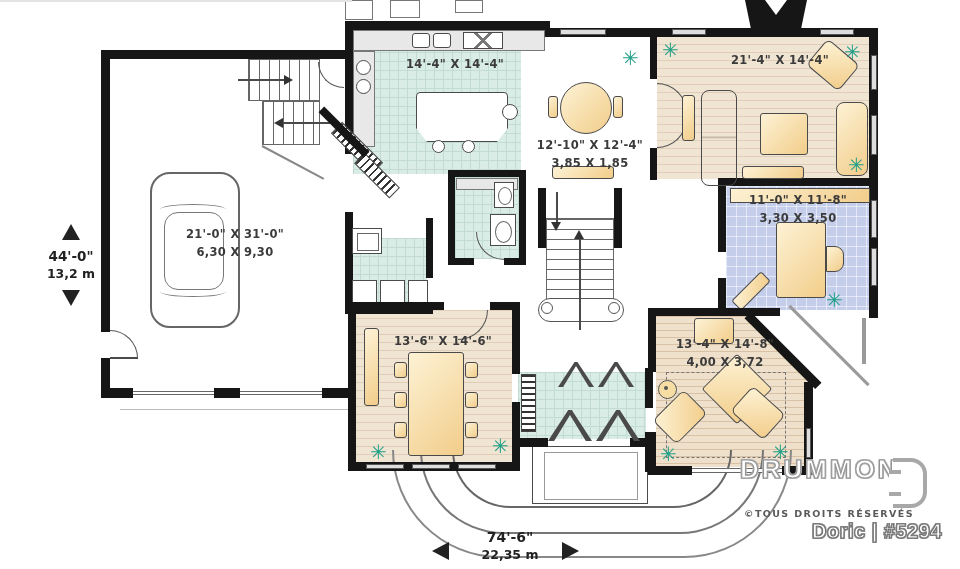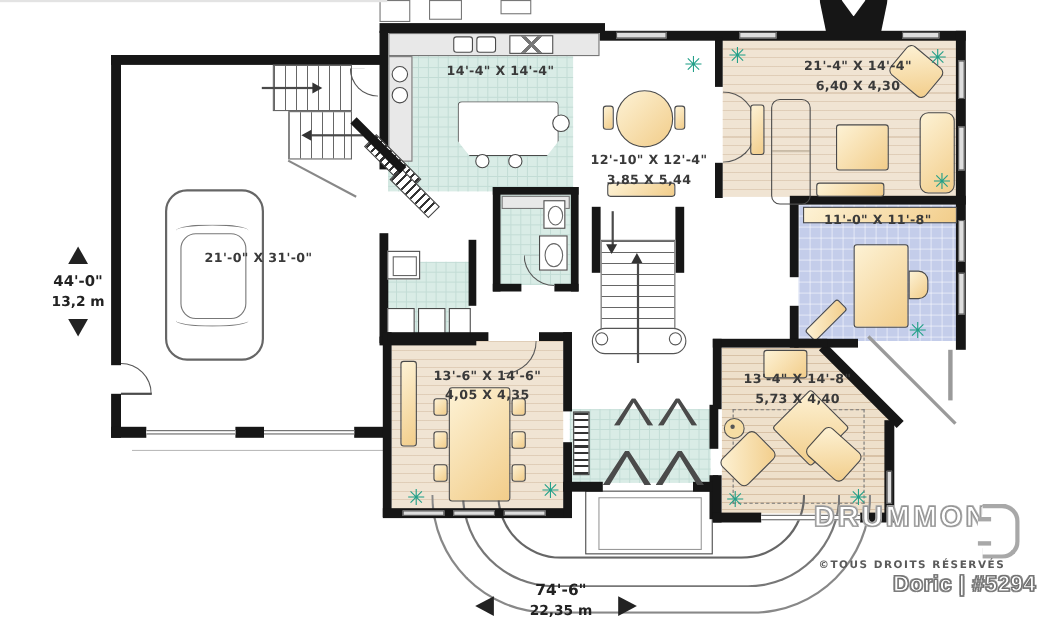--- a/index.html
+++ b/index.html
@@ -253,42 +253,42 @@
   <div class="plant" style="left:844px;top:42px;">✳</div>
   <div class="plant" style="left:848px;top:155px;">✳</div>
   <div class="plant" style="left:826px;top:290px;">✳</div>
   <div class="plant" style="left:370px;top:442px;">✳</div>
   <div class="plant" style="left:492px;top:436px;">✳</div>
   <div class="plant" style="left:660px;top:444px;">✳</div>
   <div class="plant" style="left:772px;top:442px;">✳</div>
 
   <div class="room-label" style="left:155px;top:226px;width:160px;">
     <div>21'-0" X 31'-0"</div>
+    <div>6,30 X 9,30</div>
   </div>
   <div class="room-label" style="left:370px;top:56px;width:170px;">
     <div>14'-4" X 14'-4"</div>
   </div>
   <div class="room-label" style="left:510px;top:137px;width:160px;">
     <div>12'-10" X 12'-4"</div>
-    <div>3,85 X 5,44</div>
+    <div>3,85 X 1,85</div>
   </div>
   <div class="room-label" style="left:690px;top:52px;width:180px;">
     <div>21'-4" X 14'-4"</div>
-    <div>6,40 X 4,30</div>
   </div>
   <div class="room-label" style="left:728px;top:192px;width:140px;">
     <div>11'-0" X 11'-8"</div>
+    <div>3,30 X 3,50</div>
   </div>
   <div class="room-label" style="left:368px;top:333px;width:150px;">
     <div>13'-6" X 14'-6"</div>
-    <div>4,05 X 4,35</div>
   </div>
   <div class="room-label" style="left:640px;top:336px;width:170px;">
     <div>13'-4" X 14'-8"</div>
-    <div>5,73 X 4,40</div>
+    <div>4,00 X 3,72</div>
   </div>
 
   <div class="tri" style="left:62px;top:224px;border-bottom:16px solid #222;border-left:9px solid transparent;border-right:9px solid transparent;"></div>
   <div class="dim" style="left:34px;top:248px;width:74px;font-size:13.5px;">44'-0"</div>
   <div class="dim" style="left:34px;top:266px;width:74px;font-size:12.5px;">13,2 m</div>
   <div class="tri" style="left:62px;top:290px;border-top:16px solid #222;border-left:9px solid transparent;border-right:9px solid transparent;"></div>
 
   <div class="tri" style="left:432px;top:542px;border-right:17px solid #222;border-top:9px solid transparent;border-bottom:9px solid transparent;"></div>
   <div class="dim" style="left:455px;top:529px;width:110px;font-size:14px;">74'-6"</div>
   <div class="dim" style="left:455px;top:547px;width:110px;font-size:12.5px;">22,35 m</div>

